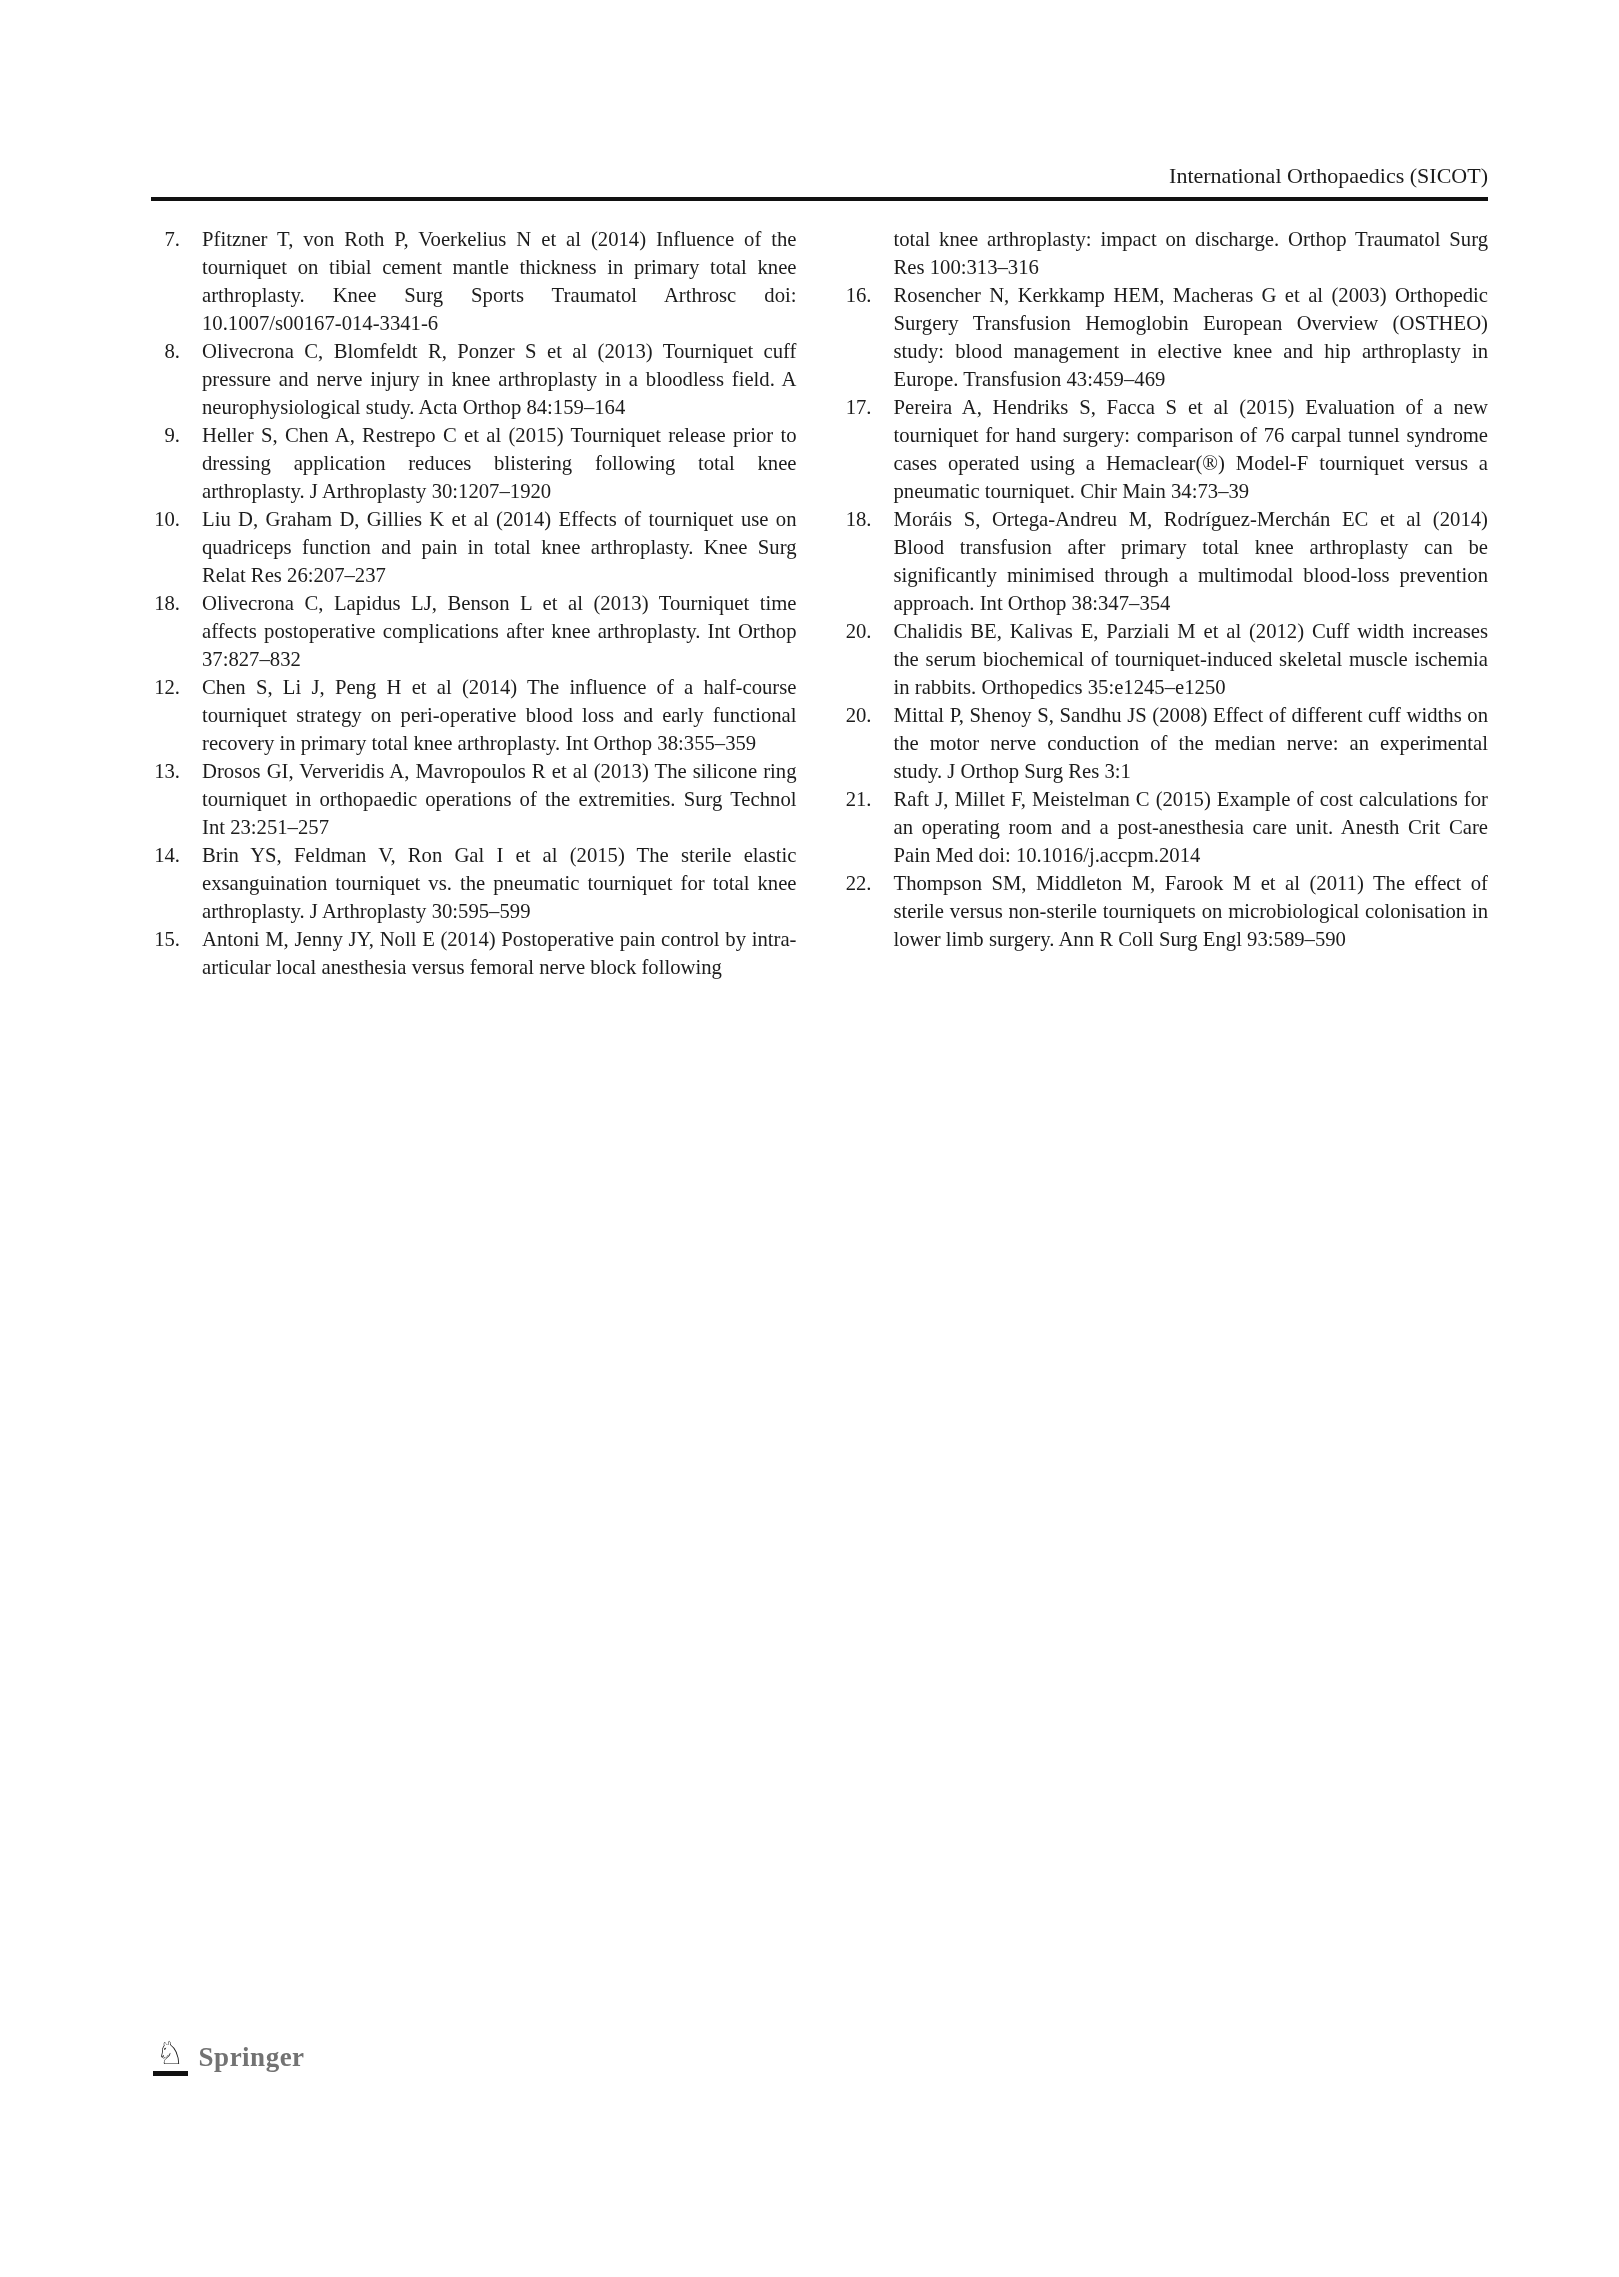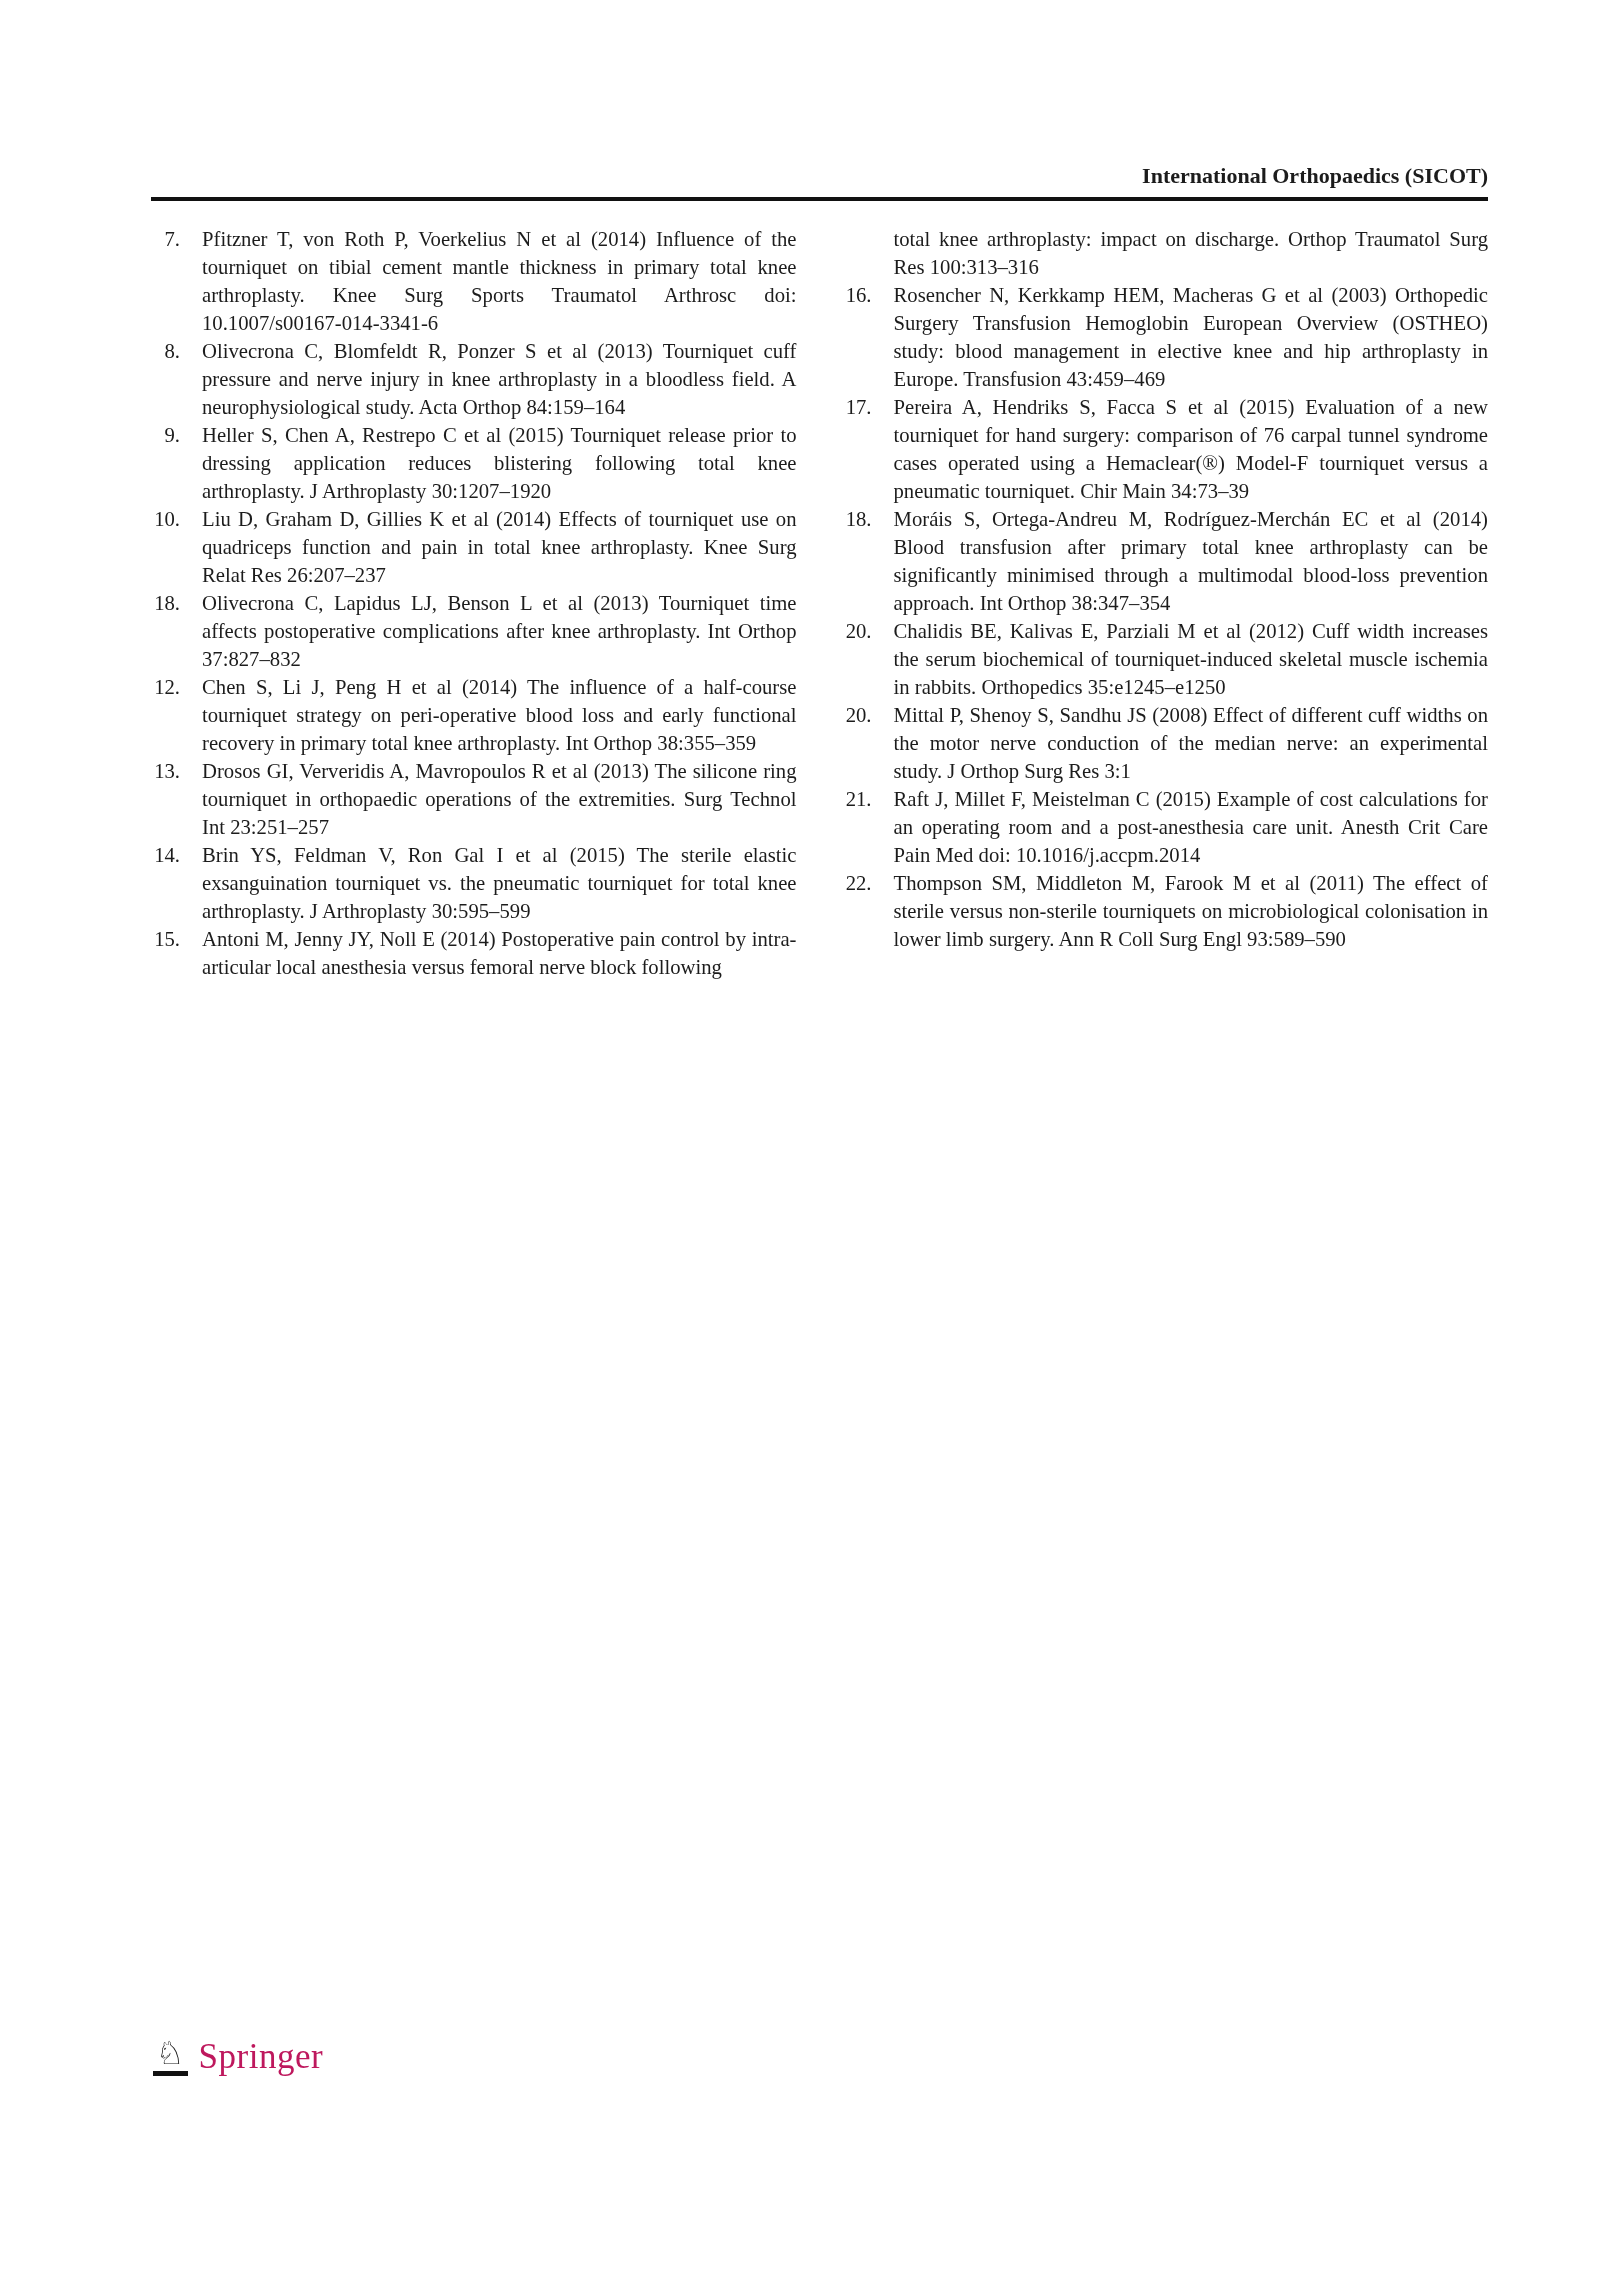--- a/index.html
+++ b/index.html
@@ -13,21 +13,20 @@
   .header-block {
     position: absolute;
     left: 151px; top: 161px;
     width: 1337px;
   }
   .journal-name {
     text-align: right;
     font-size: 22px;
     line-height: 29px;
     color: #1c1c1c;
-    font-weight: bold;
   }
   .header-rule {
     margin-top: 6.7px;
     height: 4.8px;
     background: #111111;
   }
   .columns {
     position: absolute;
     left: 151px; top: 225px;
     width: 1337px;
@@ -73,25 +72,25 @@
     line-height: 33px;
     color: #111111;
   }
   .knight-bar {
     width: 35px;
     height: 4.8px;
     background: #111111;
     margin-top: 1px;
   }
   .publisher-name {
-    font-size: 35px;
-    font-weight: normal;
+    font-size: 27px;
+    font-weight: bold;
     line-height: 38px;
     letter-spacing: 0.5px;
-    color: #be185d;
+    color: #737373;
   }
 </style>
 </head>
 <body>
 
 <div class="header-block">
   <div class="journal-name">International Orthopaedics (SICOT)</div>
   <div class="header-rule"></div>
 </div>
 

